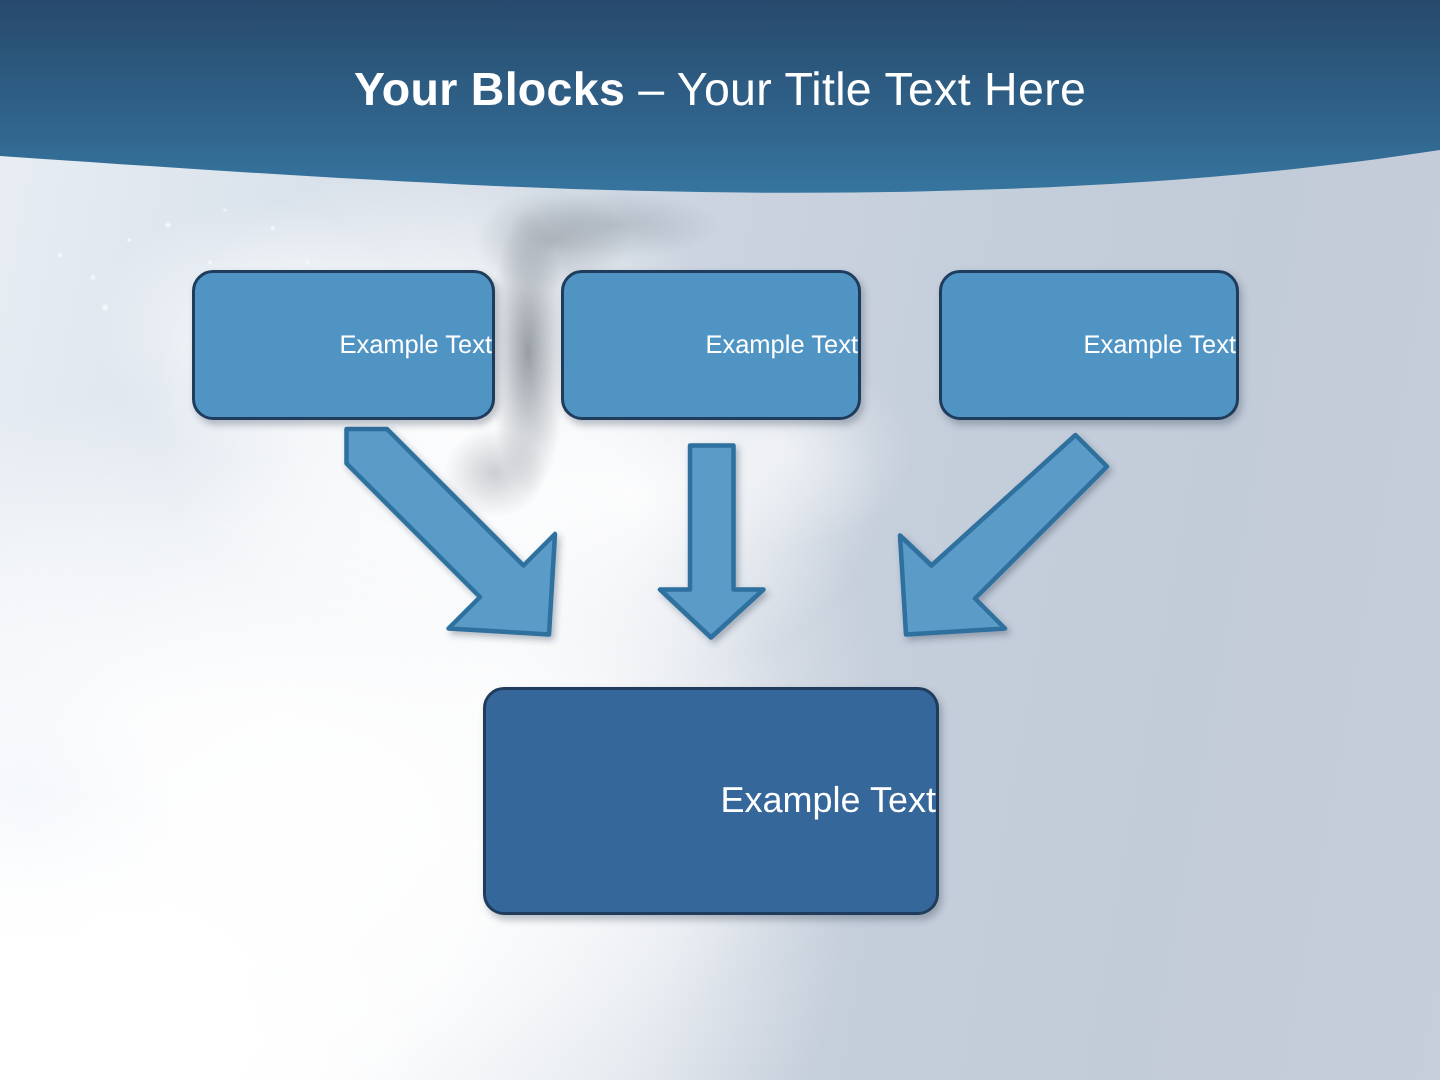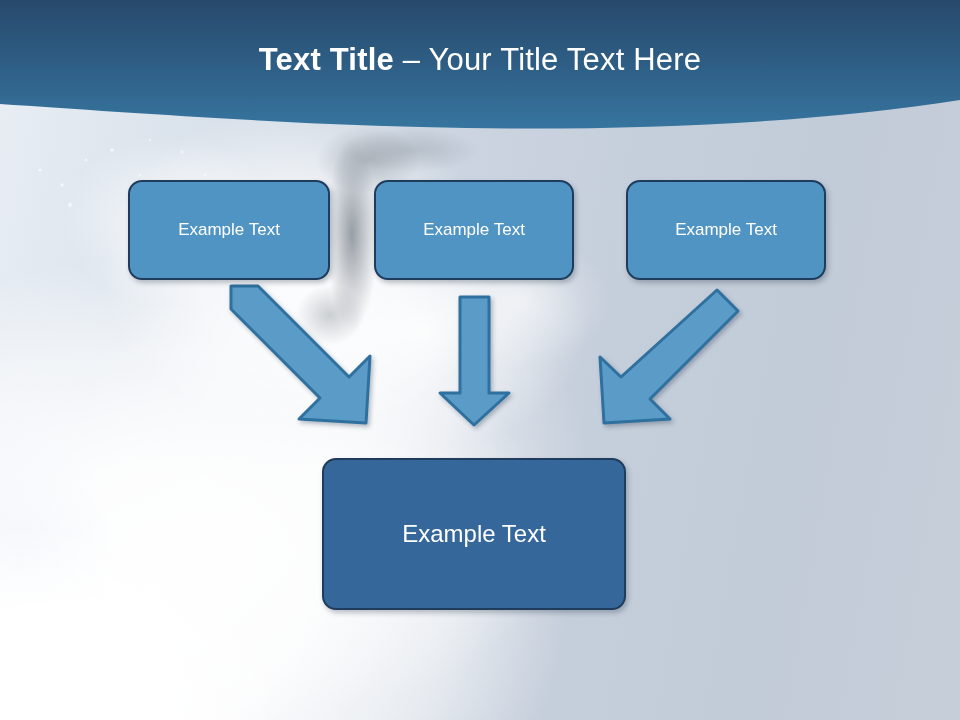--- a/index.html
+++ b/index.html
@@ -151,21 +151,21 @@
   .title-light  { font-weight: normal; }
 
   
   .box {
     position: absolute;
     box-sizing: border-box;
     border-radius: 14px;
     border: 2.5px solid #1f3c5c;
     display: flex;
     align-items: center;
-    justify-content: center;
+    justify-content: flex-end;
     color: #ffffff;
     text-align: center;
     box-shadow: 2px 3px 5px rgba(40, 55, 75, 0.30);
   }
   .box-top {
     background: #5094c4;
     font-size: 17px;
   }
   .box-bottom {
     background: #36679b;
@@ -206,21 +206,21 @@
         <linearGradient id="hdrGrad" x1="0" y1="0" x2="0" y2="1">
           <stop offset="0%" stop-color="#27496c"></stop>
           <stop offset="55%" stop-color="#2f6087"></stop>
           <stop offset="100%" stop-color="#36759f"></stop>
         </linearGradient>
       </defs>
       <path d="M0,0 L960,0 L960,100 C780,128 560,134 330,124 C200,118 90,110 0,104 Z" fill="url(#hdrGrad)"></path>
     </svg>
     <div class="header-title">
       <span class="title-text">
-        <span class="title-strong">Text Title</span><span class="title-light"> – </span><span class="title-light">Your Title Text Here</span>
+        <span class="title-strong">Your Blocks</span><span class="title-light"> – </span><span class="title-light">Your Title Text Here</span>
       </span>
     </div>
   </div>
 
   <div class="arrows">
     <svg width="960" height="720" viewBox="0 0 960 720" xmlns="http://www.w3.org/2000/svg">
       <defs>
         <filter id="arrShadow" x="-30%" y="-30%" width="180%" height="180%">
           <feDropShadow dx="2" dy="2.5" stdDeviation="2" flood-color="#2c3d52" flood-opacity="0.35"></feDropShadow>
         </filter>

